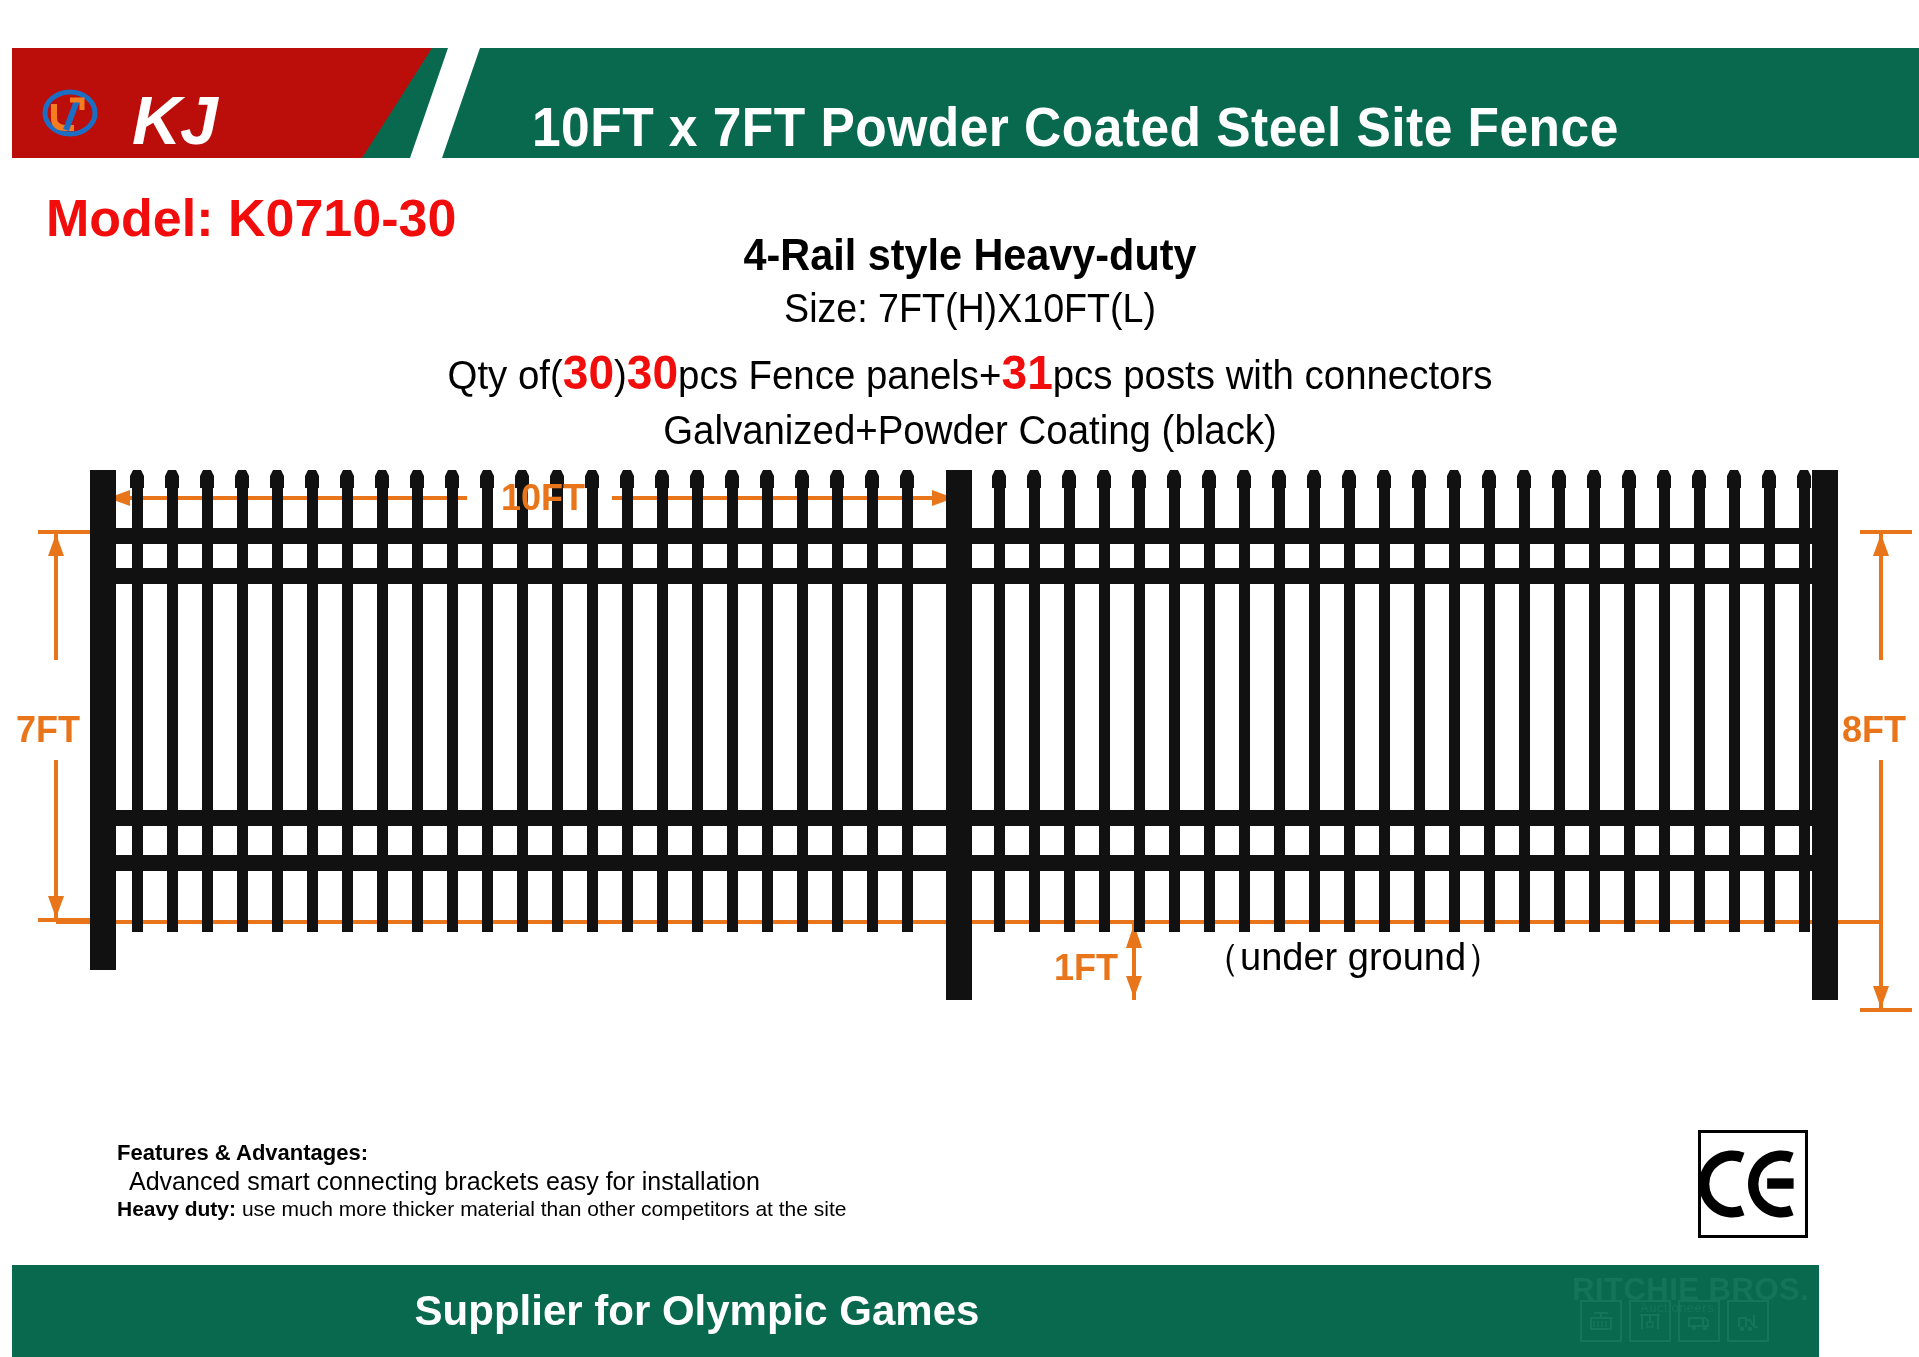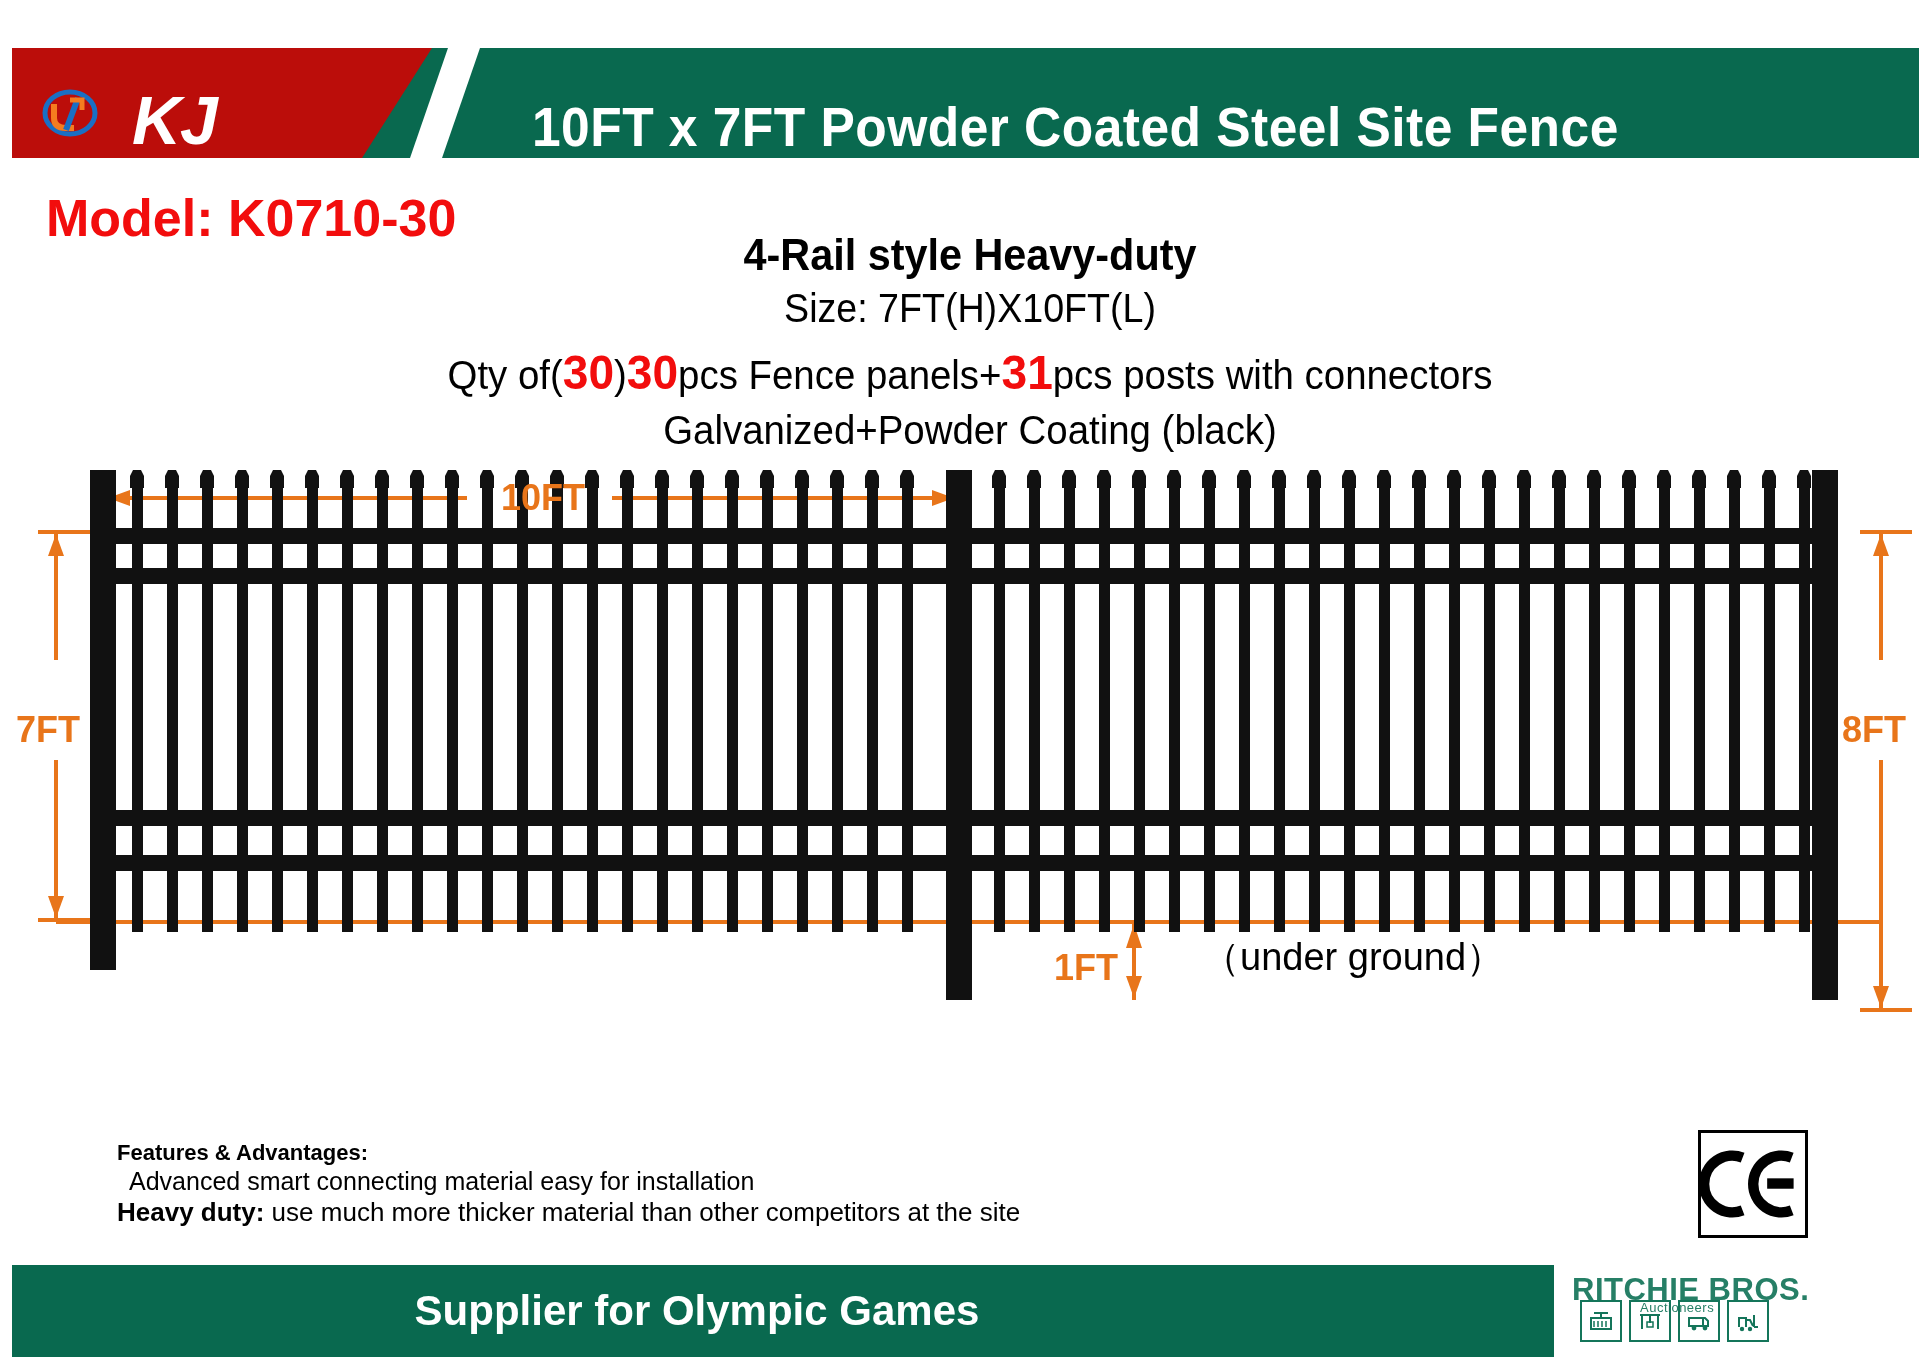--- a/index.html
+++ b/index.html
@@ -32,29 +32,29 @@
   .spec-l4 { font-size:40px; color:#000; margin-top:8px; white-space:nowrap; transform:scaleX(0.96); }
   .redbig { color:#f20d0d; font-weight:bold; font-size:48px; }
 
   
   #drawing { position:absolute; left:0; top:470px; width:1587px; height:740px; }
 
   
   .features { position:absolute; left:105px; top:1140px; width:950px; color:#000; }
   .feat-title { font-size:22px; font-weight:bold; }
   .feat-l1 { font-size:25px; padding-left:12px; margin-top:1px; }
-  .feat-l2 { font-size:26px; margin-top:1px; }
+  .feat-l2 { font-size:21px; margin-top:1px; }
   .feat-l2 b { font-weight:bold; }
 
   
   .ce-box { position:absolute; left:1686px; top:1130px; width:110px; height:108px; border:3px solid #000; background:#fff; }
   .ce-glyph { position:absolute; left:0; top:0; width:100%; height:100%; }
 
   
-  #footer { position:absolute; left:0; top:1265px; width:1542px; height:92px; background:#09694f; }
+  #footer { position:absolute; left:0; top:1265px; width:1807px; height:92px; background:#09694f; }
   .footer-text { position:absolute; left:0; top:22px; width:1370px; text-align:center; font-size:42px;
                  font-weight:bold; color:#ffffff; font-family:"Liberation Sans", sans-serif; }
   .wm { position:absolute; color:#1f7a5e; opacity:0.92; }
   .wm-title { left:1560px; top:1272px; font-size:31px; font-weight:bold; letter-spacing:0.5px; color:#14755a; }
   .wm-sub { left:1628px; top:1300px; font-size:13px; color:#14755a; letter-spacing:0.5px; }
   .wm-icons { position:absolute; left:1568px; top:1300px; display:flex; gap:7px; }
   .wm-ico { width:42px; height:42px; border:2px solid #14755a; display:flex; align-items:center; justify-content:center; }
 </style>
 </head>
 <body>
@@ -340,21 +340,21 @@
       <text x="489" y="40" font-family="Liberation Sans, sans-serif" font-size="36" font-weight="bold" fill="#e8751a">10FT</text>
       <text x="4" y="272" font-family="Liberation Sans, sans-serif" font-size="36" font-weight="bold" fill="#e8751a">7FT</text>
       <text x="1830" y="272" font-family="Liberation Sans, sans-serif" font-size="36" font-weight="bold" fill="#e8751a">8FT</text>
       <text x="1042" y="510" font-family="Liberation Sans, sans-serif" font-size="36" font-weight="bold" fill="#e8751a">1FT</text>
       <text x="1190" y="500" font-family="Liberation Sans, sans-serif" font-size="38" fill="#000000">（under ground）</text>
     </svg>
   </div>
 
   <div class="features">
     <div class="feat-title">Features &amp; Advantages:</div>
-    <div class="feat-l1">Advanced smart connecting material easy for installation</div>
+    <div class="feat-l1">Advanced smart connecting brackets easy for installation</div>
     <div class="feat-l2"><b>Heavy duty:</b><span> use much more thicker material than other competitors at the site</span></div>
   </div>
 
   <div class="ce-box">
     <svg class="ce-glyph" viewBox="0 0 110 108">
       <path d="M44 26 A30 30 0 1 0 44 82" fill="none" stroke="#000" stroke-width="11"></path>
       <path d="M96 26 A30 30 0 1 0 96 82" fill="none" stroke="#000" stroke-width="11"></path>
       <rect x="70" y="48" width="28" height="11" fill="#000"></rect>
     </svg>
   </div>

